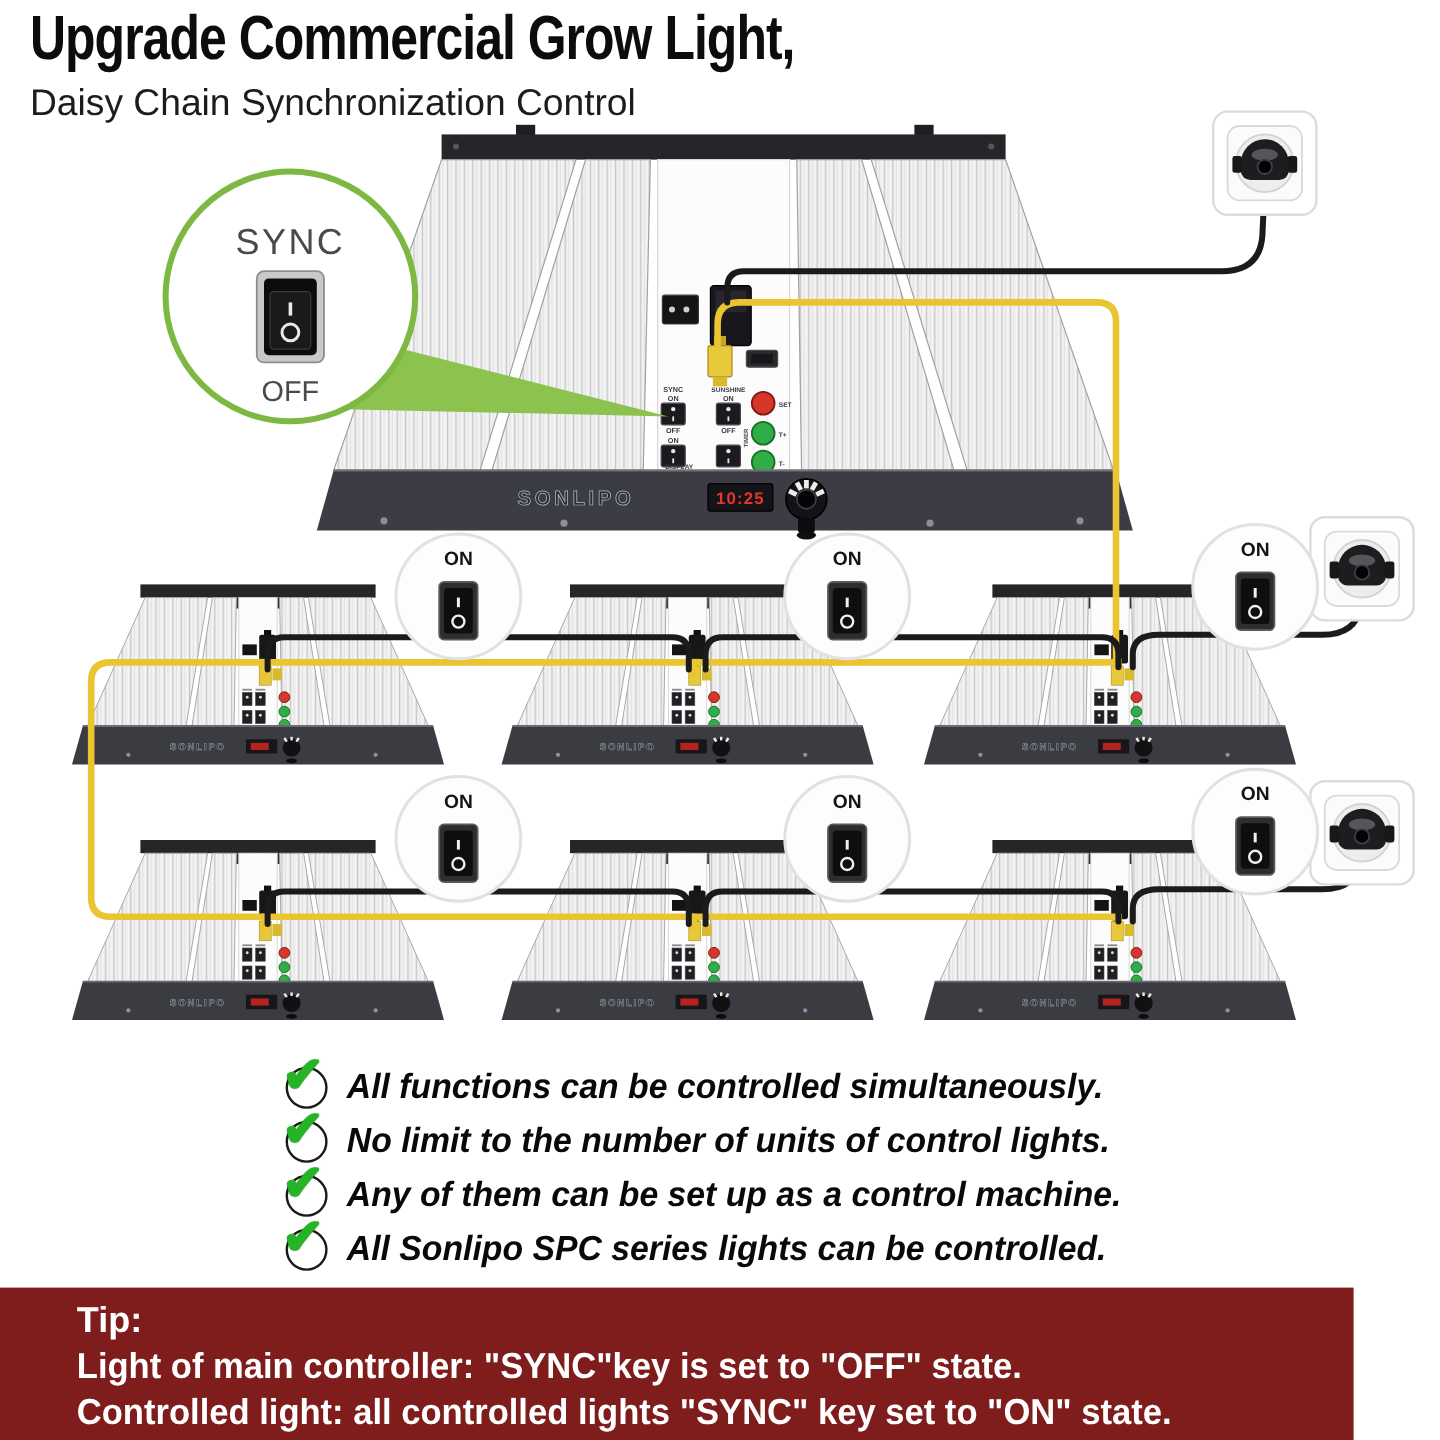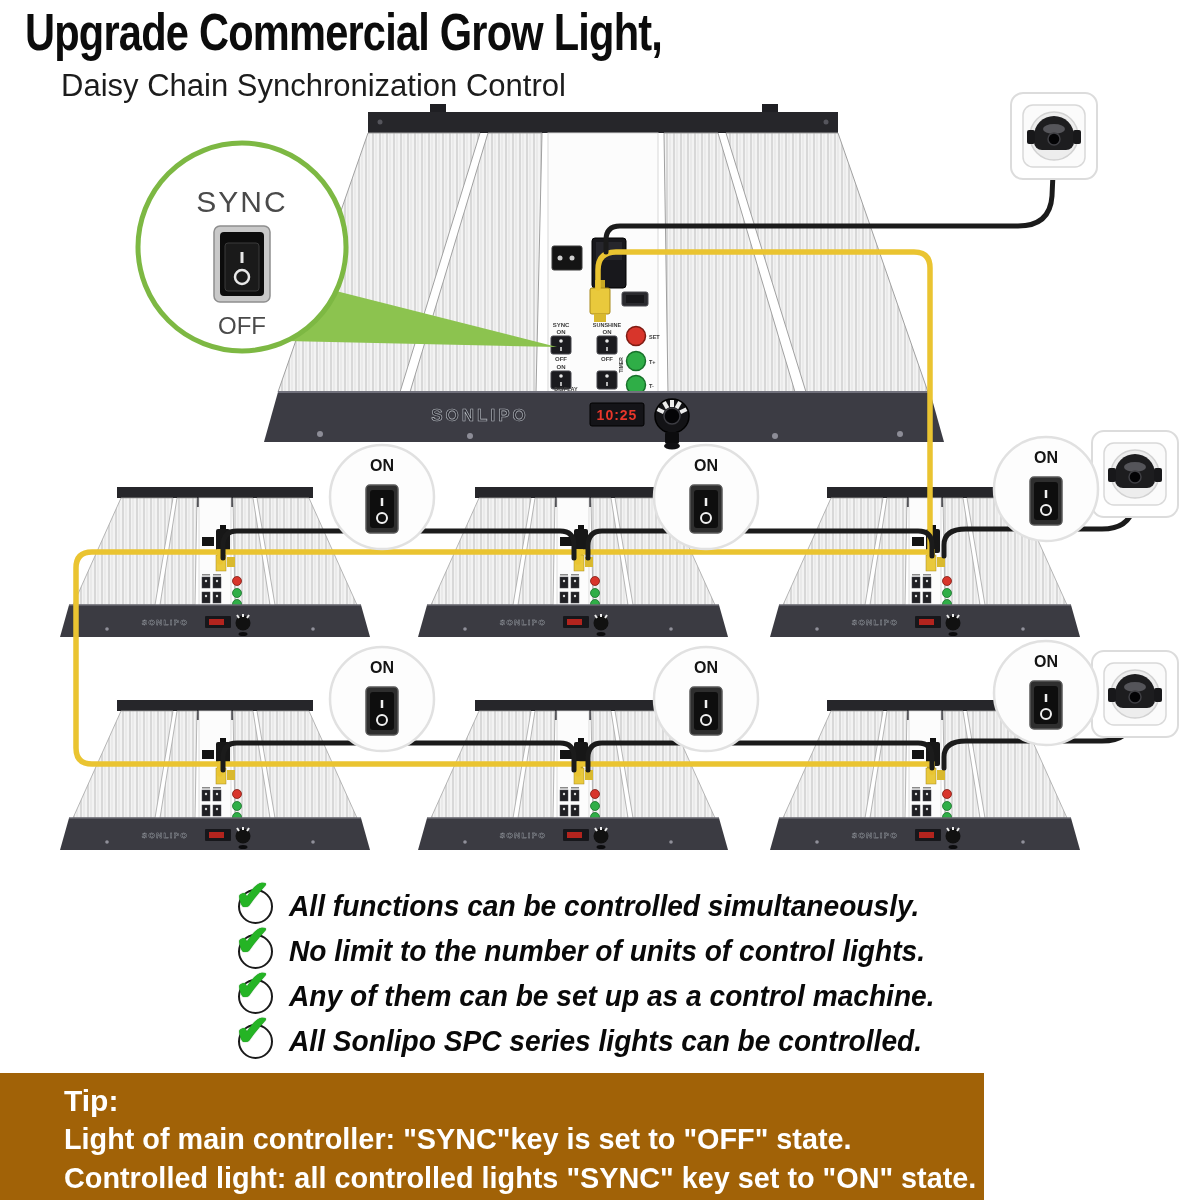--- a/index.html
+++ b/index.html
@@ -2,30 +2,30 @@
 <html><head>
 <meta charset="utf-8">
 <style>
   html,body{margin:0;padding:0;background:#ffffff;}
   .page{position:relative;width:1200px;height:1200px;background:#ffffff;overflow:hidden;
         font-family:"Liberation Sans",sans-serif;}
   .diagram-svg{position:absolute;left:0;top:0;width:1200px;height:1200px;}
   .header{position:absolute;left:25px;top:0px;width:1150px;}
   .title{font-size:52px;font-weight:900;color:#0c0c0c;letter-spacing:-1px;
          transform:scaleX(.80);transform-origin:left top;white-space:nowrap;margin-top:2px;}
-  .subtitle{font-size:31px;font-weight:400;color:#1c1c1c;margin-top:6px;white-space:nowrap;margin-left:36px;}
+  .subtitle{font-size:31px;font-weight:400;color:#1c1c1c;margin-top:6px;white-space:nowrap;}
   .checklist{position:absolute;left:238px;top:884px;width:930px;}
   .check-row{display:flex;align-items:center;height:45px;}
   .check-badge{position:relative;width:31px;height:31px;border:2px solid #1a1a1a;border-radius:50%;
                flex:0 0 auto;margin-right:16px;}
   .check-glyph{position:absolute;left:-5px;top:-16px;font-size:42px;line-height:42px;
                color:#25b425;font-weight:bold;text-shadow:0 0 1px #0a6e0a;}
   .check-text{font-size:29px;font-style:italic;font-weight:bold;color:#090909;white-space:nowrap;
               transform:scaleX(.97);transform-origin:left center;}
-  .tipbox{position:absolute;left:0;top:1073px;width:984px;height:127px;background:#a16207;}
+  .tipbox{position:absolute;left:0;top:1073px;width:1128px;height:127px;background:#7f1d1d;}
   .tip-inner{padding:10px 0 0 64px;color:#ffffff;}
   .tip-heading{font-size:30px;font-weight:bold;line-height:36px;}
   .tip-line{font-size:30px;font-weight:bold;line-height:39px;white-space:nowrap;
             transform:scaleX(.96);transform-origin:left center;}
   text{font-family:"Liberation Sans",sans-serif;}
 </style>
 </head>
 <body>
 
 <div class="page">

